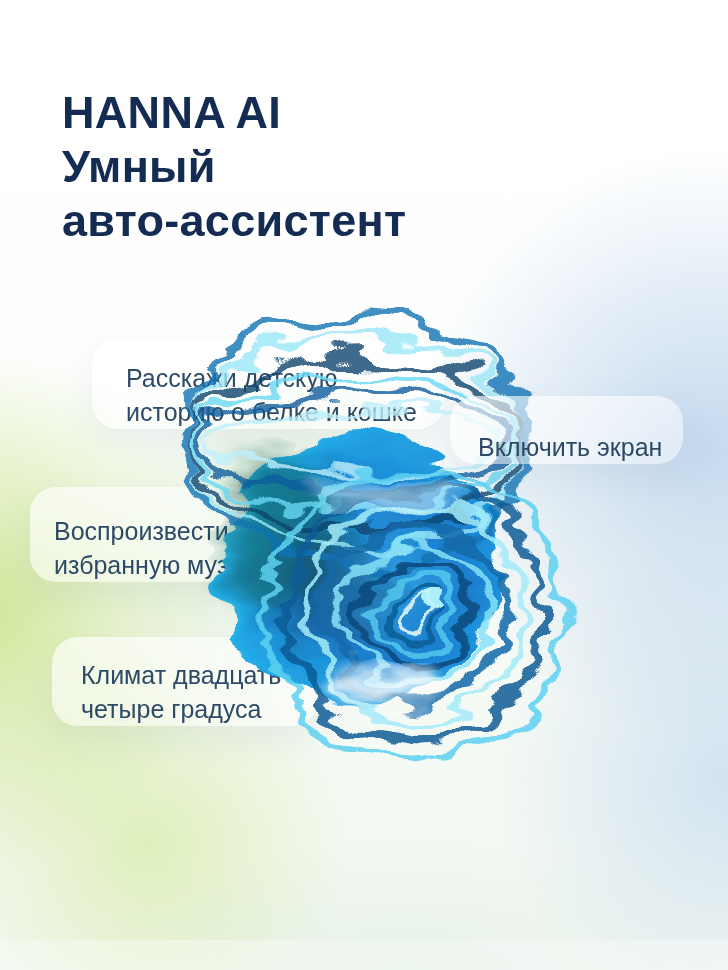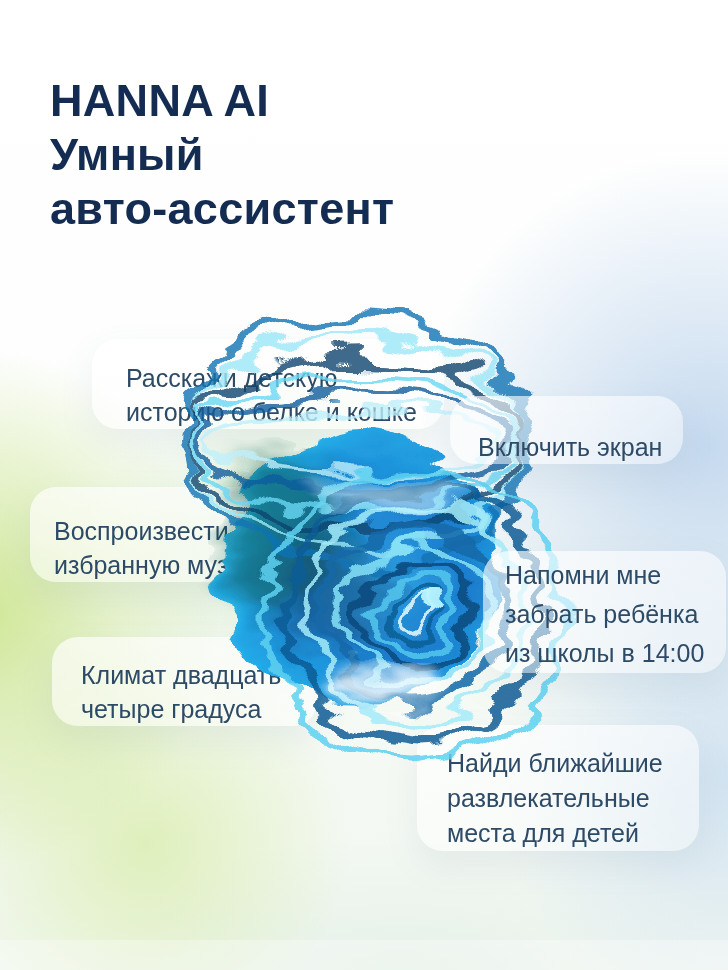--- a/index.html
+++ b/index.html
@@ -15,21 +15,21 @@
       radial-gradient(55% 42% at 97% 46%, rgba(168,198,232,.65) 0%, rgba(168,198,232,0) 72%),
       radial-gradient(45% 35% at 100% 80%, rgba(175,205,238,.50) 0%, rgba(175,205,238,0) 72%),
       radial-gradient(60% 20% at 55% 101%, rgba(205,228,215,.35) 0%, rgba(205,228,215,0) 75%),
       linear-gradient(180deg,#ffffff 0%,#fdfefd 35%,#f6faf5 70%,#f2f7f1 100%);
   }
   .poster::after{ 
     content:"";position:absolute;left:0;right:0;bottom:0;height:30px;
     background:rgba(255,255,255,.30);pointer-events:none;
   }
   .title{
-    position:absolute;left:50px;top:74px;margin:0;
+    position:absolute;left:50px;top:74px;margin:12px;
     font-size:45px;line-height:54px;font-weight:bold;
     color:#142c52;letter-spacing:.3px;white-space:pre-line;z-index:4;
   }
   .bubble{
     position:absolute;display:flex;align-items:flex-end;
     border-radius:26px;
     background:linear-gradient(160deg, rgba(255,255,255,.68) 0%, rgba(255,255,255,.42) 100%);
     box-shadow:0 14px 34px rgba(100,130,160,.10);
     color:#2d4a66;font-size:25px;line-height:34px;font-weight:500;
     z-index:1;
@@ -67,25 +67,20 @@
     <span>Воспроизвести
 избранную музыку</span>
   </div>
 
   <div class="bubble b-climate">
     <span>Климат двадцать
 четыре градуса</span>
   </div>
 
 
-  <div class="bubble b-places">
-    <span>Найди ближайшие
-развлекательные
-места для детей</span>
-  </div>
 
   <div class="orb-glow"></div>
 
   <div class="orb">
     <svg width="310" height="298" viewBox="0 0 310 298" xmlns="http://www.w3.org/2000/svg">
       <defs>
         <radialGradient id="orbBase" cx="58%" cy="52%" r="68%">
           <stop offset="0" stop-color="#2f9fe0"></stop>
           <stop offset=".45" stop-color="#1b7ecf"></stop>
           <stop offset=".78" stop-color="#22a8e6"></stop>
@@ -136,19 +131,14 @@
         <ellipse cx="180" cy="262" rx="58" ry="18" fill="#ffffff" opacity=".80" filter="url(#blur8)"></ellipse>
         <ellipse cx="222" cy="178" rx="16" ry="10" fill="#b8f4ff" opacity=".95"></ellipse>
       </g>
     </svg>
   </div>
 
   <div class="bubble b-screen">
     <span>Включить экран</span>
   </div>
 
-  <div class="bubble b-reminder">
-    <span>Напомни мне
-забрать ребёнка
-из школы в 14:00</span>
-  </div>
 
 </div>
 
 </body></html>

